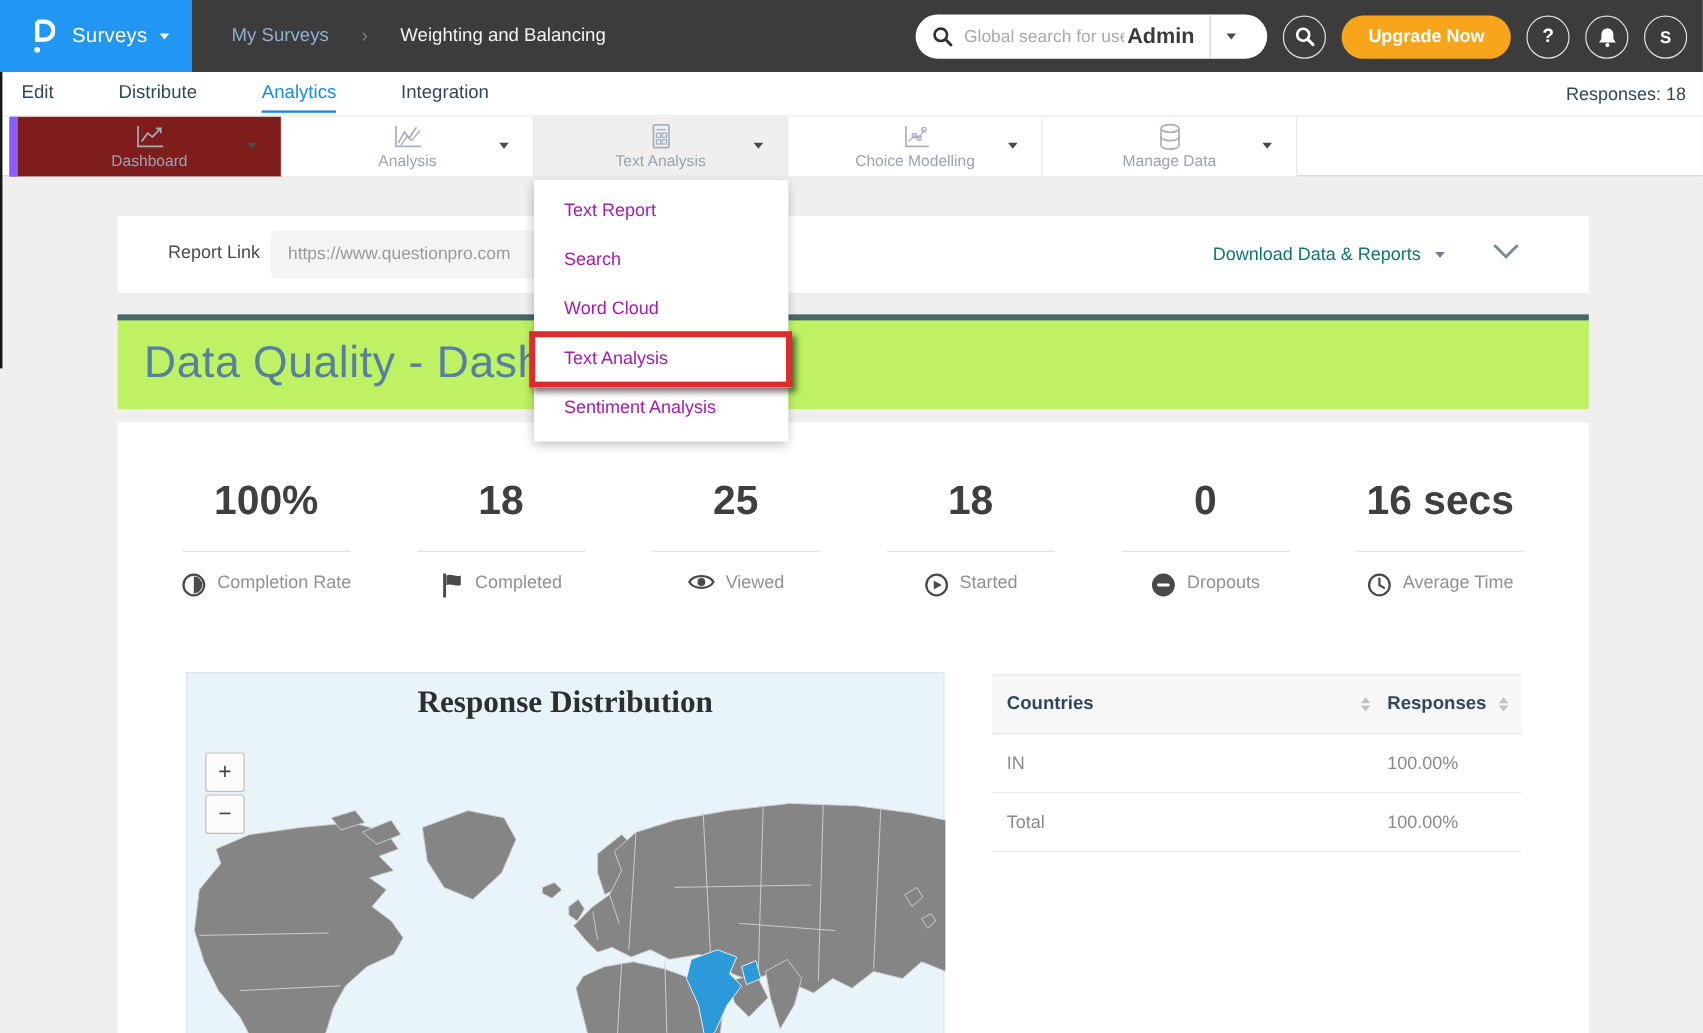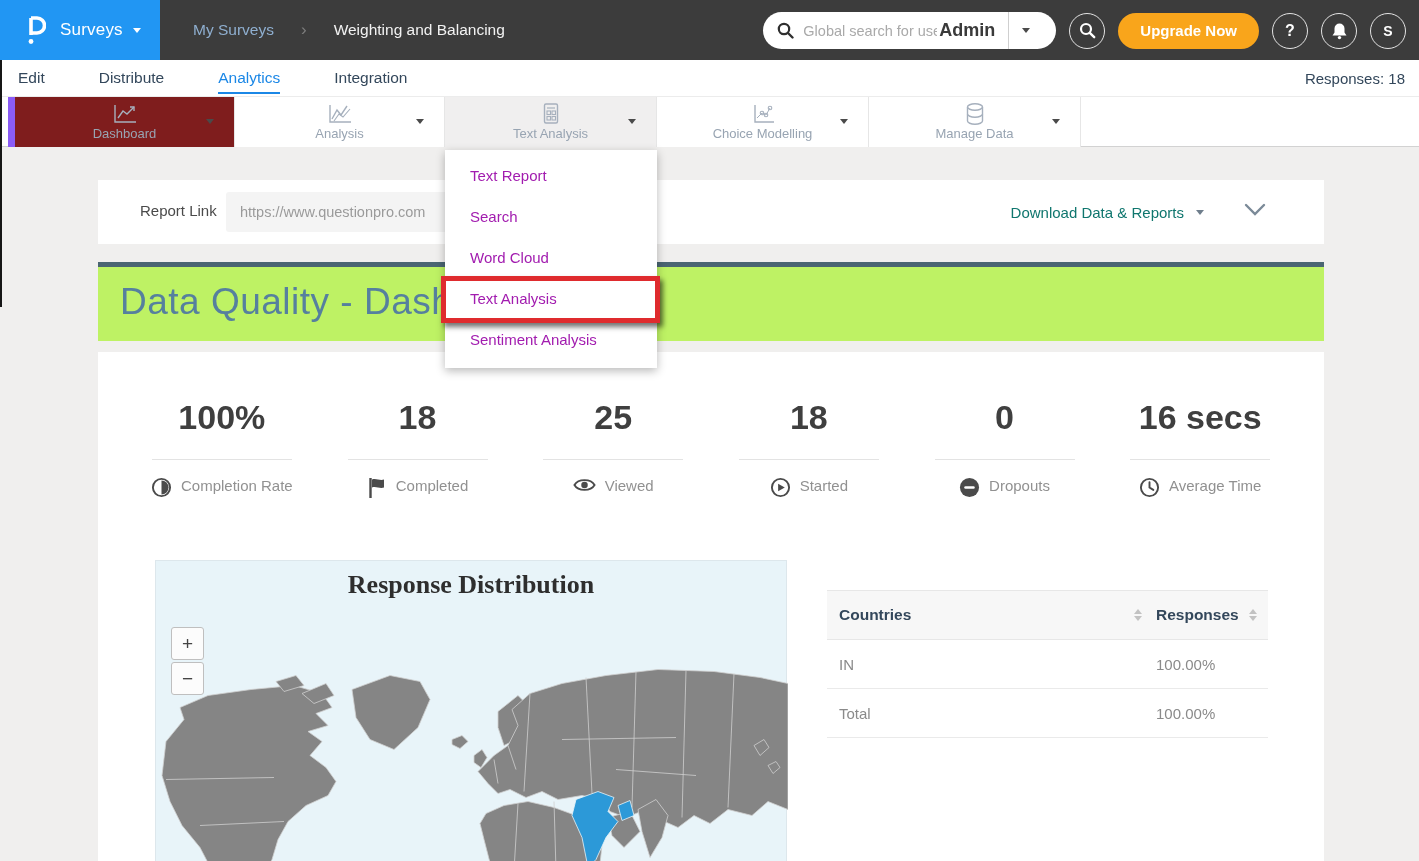--- a/index.html
+++ b/index.html
@@ -87,21 +87,21 @@
   .map-zoom { position:absolute; left:15px; top:66px; width:33px; }
   .zoom-btn { width:33px; height:33px; background:#fcfcfc; border:1px solid #bfbfbf; border-radius:3px;
     font-size:19px; color:#444; display:flex; align-items:center; justify-content:center; cursor:pointer;
     font-family:"Liberation Sans", sans-serif; }
   .zoom-btn + .zoom-btn { margin-top:2px; }
   .world-svg { position:absolute; left:0; top:0; }
 
   
   .country-table { position:absolute; left:729px; top:210px; width:441px; font-size:15px; }
   .ct-header { height:50px; background:#f7f7f7; border-top:1px solid #e7e7e7; border-bottom:1px solid #e7e7e7;
-    display:flex; align-items:center; padding:0 12px; font-weight:700; color:#33475b; font-size:15.5px;margin-top:28px; }
+    display:flex; align-items:center; padding:0 12px; font-weight:700; color:#33475b; font-size:15.5px; }
   .ct-header .grow { flex:1; }
   .sort-icon { display:inline-flex; flex-direction:column; gap:2px; margin:0 14px 0 0; cursor:pointer; }
   .sort-icon i { width:0; height:0; border-left:4px solid transparent; border-right:4px solid transparent; display:block; }
   .sort-icon .up { border-bottom:5px solid #c2c2c2; }
   .sort-icon .down { border-top:5px solid #c2c2c2; }
   .val-col { width:100px; display:flex; align-items:center; gap:10px; }
   .ct-row { height:49px; border-bottom:1px solid #eaeaea; display:flex; align-items:center; padding:0 12px; color:#8a8a8a; }
   .ct-row .grow { flex:1; }
   .ct-row .val { width:100px; }
 

